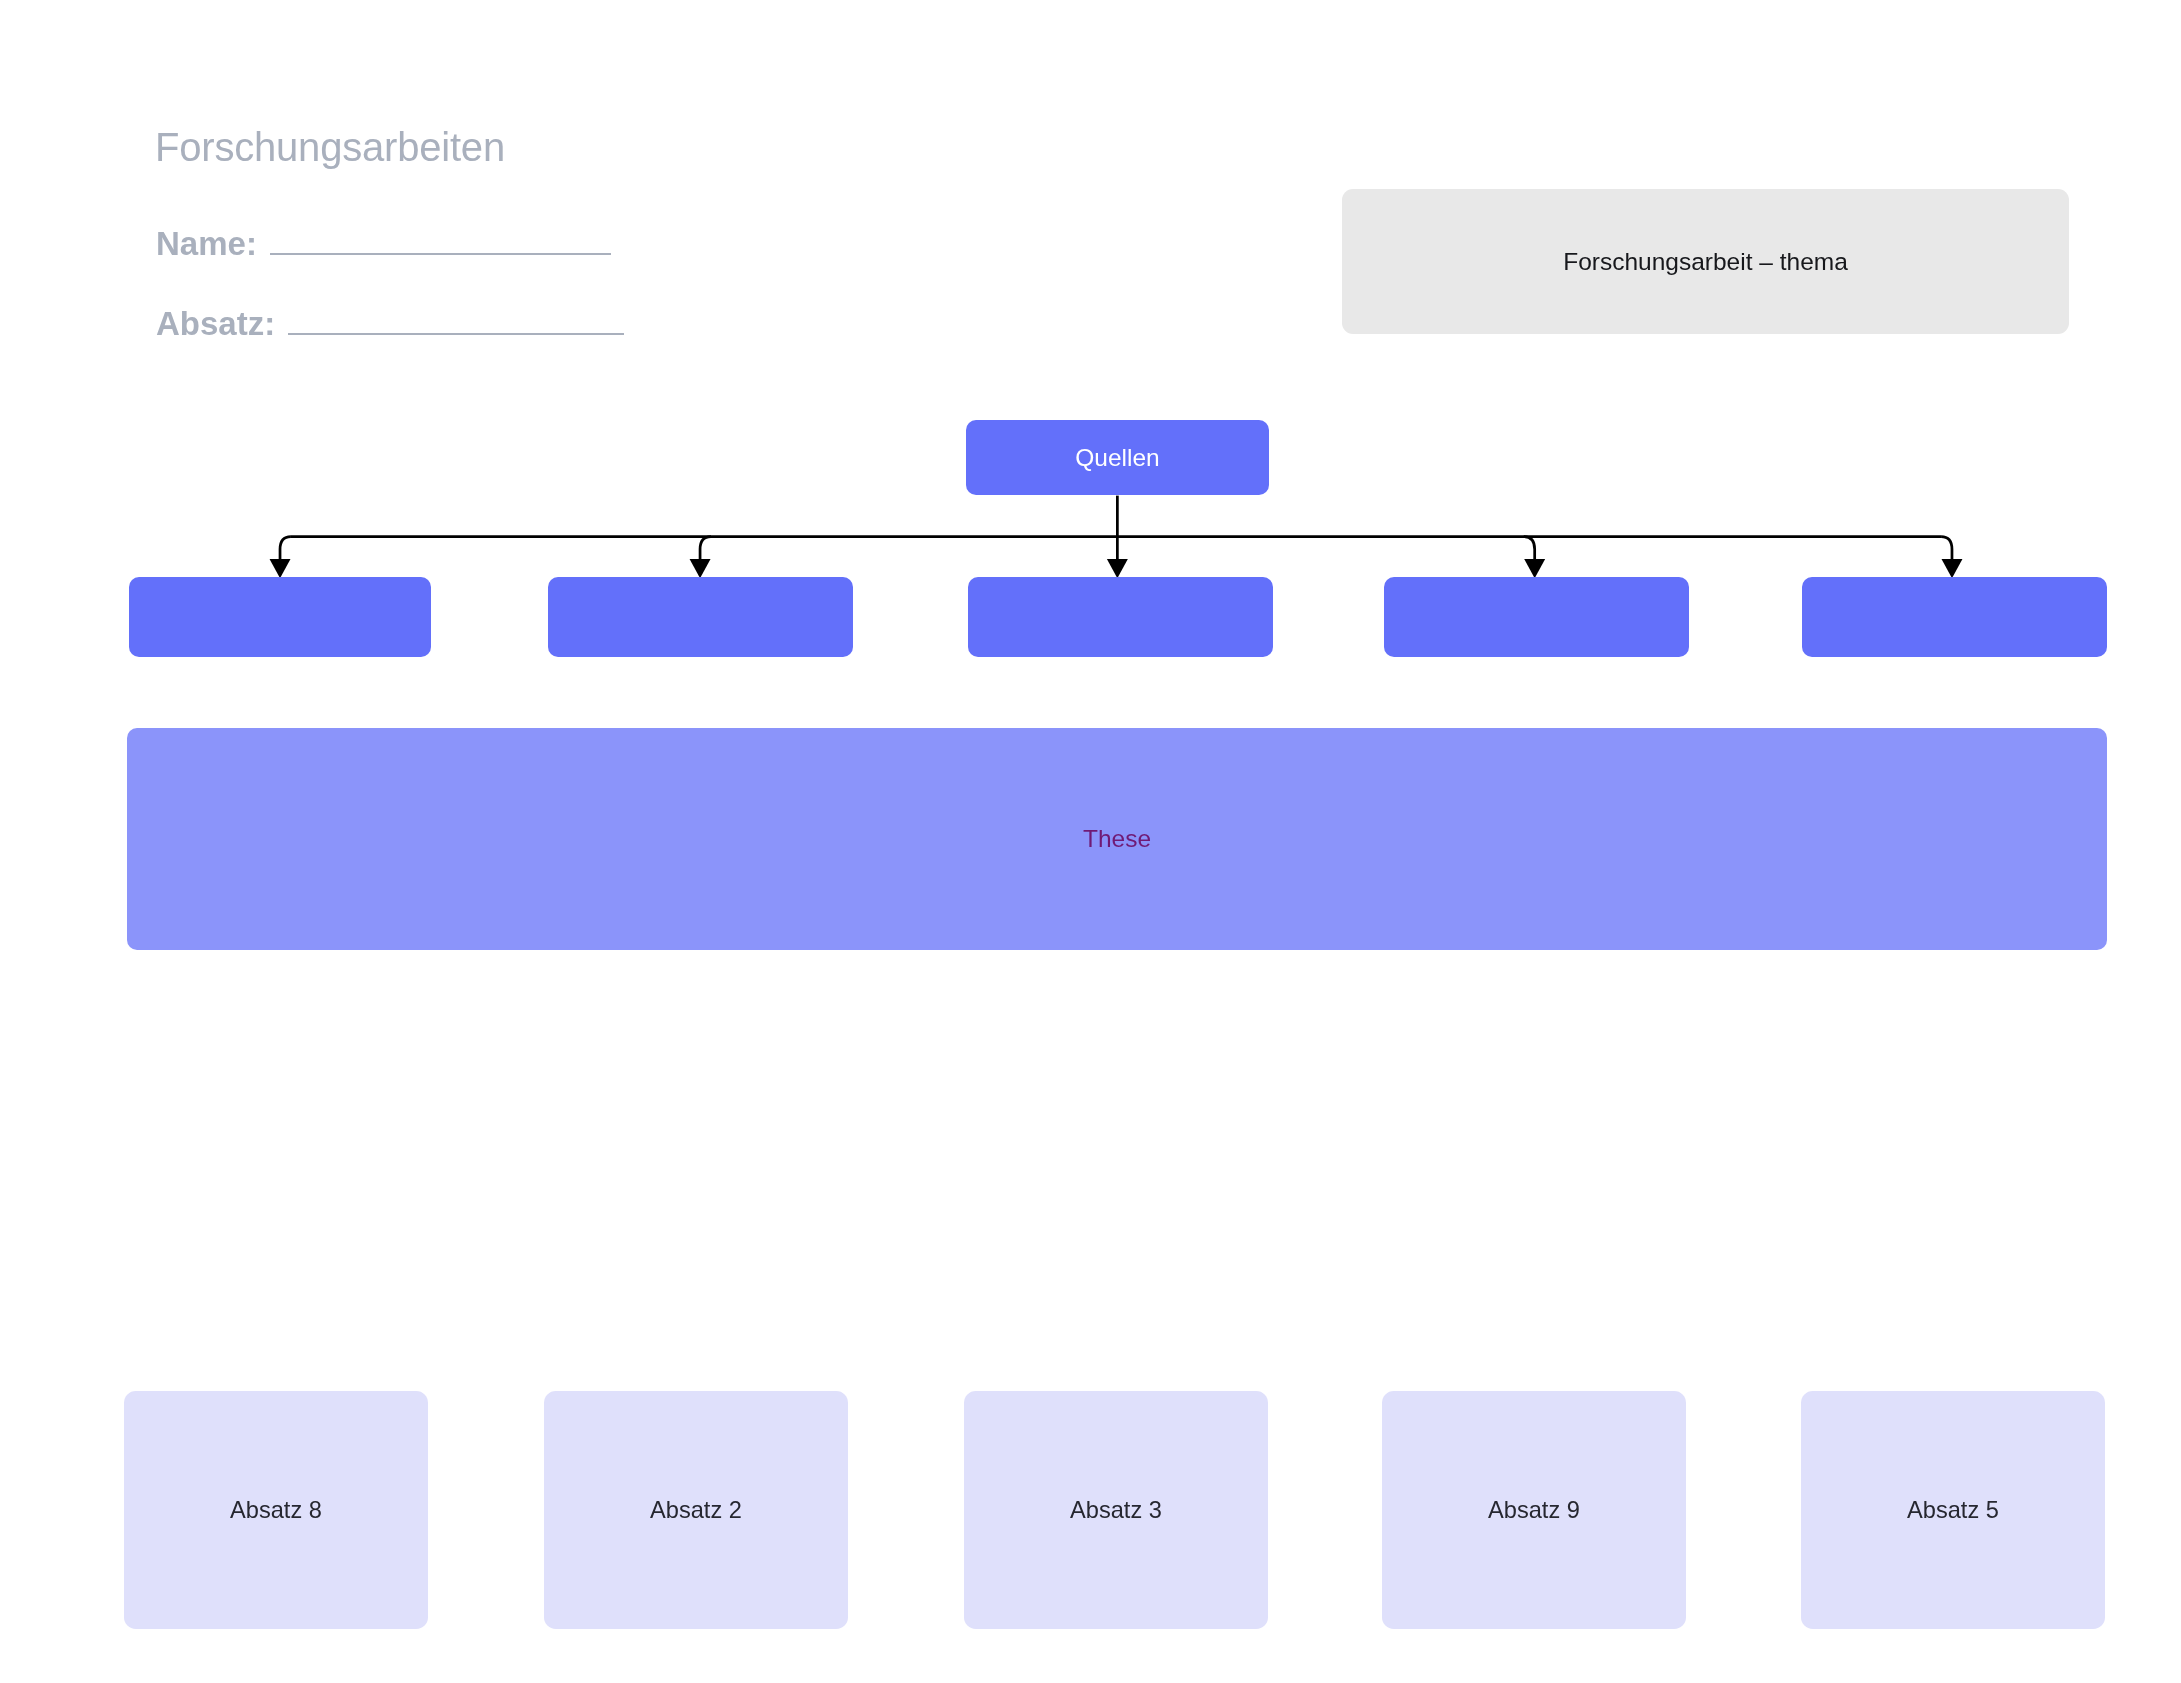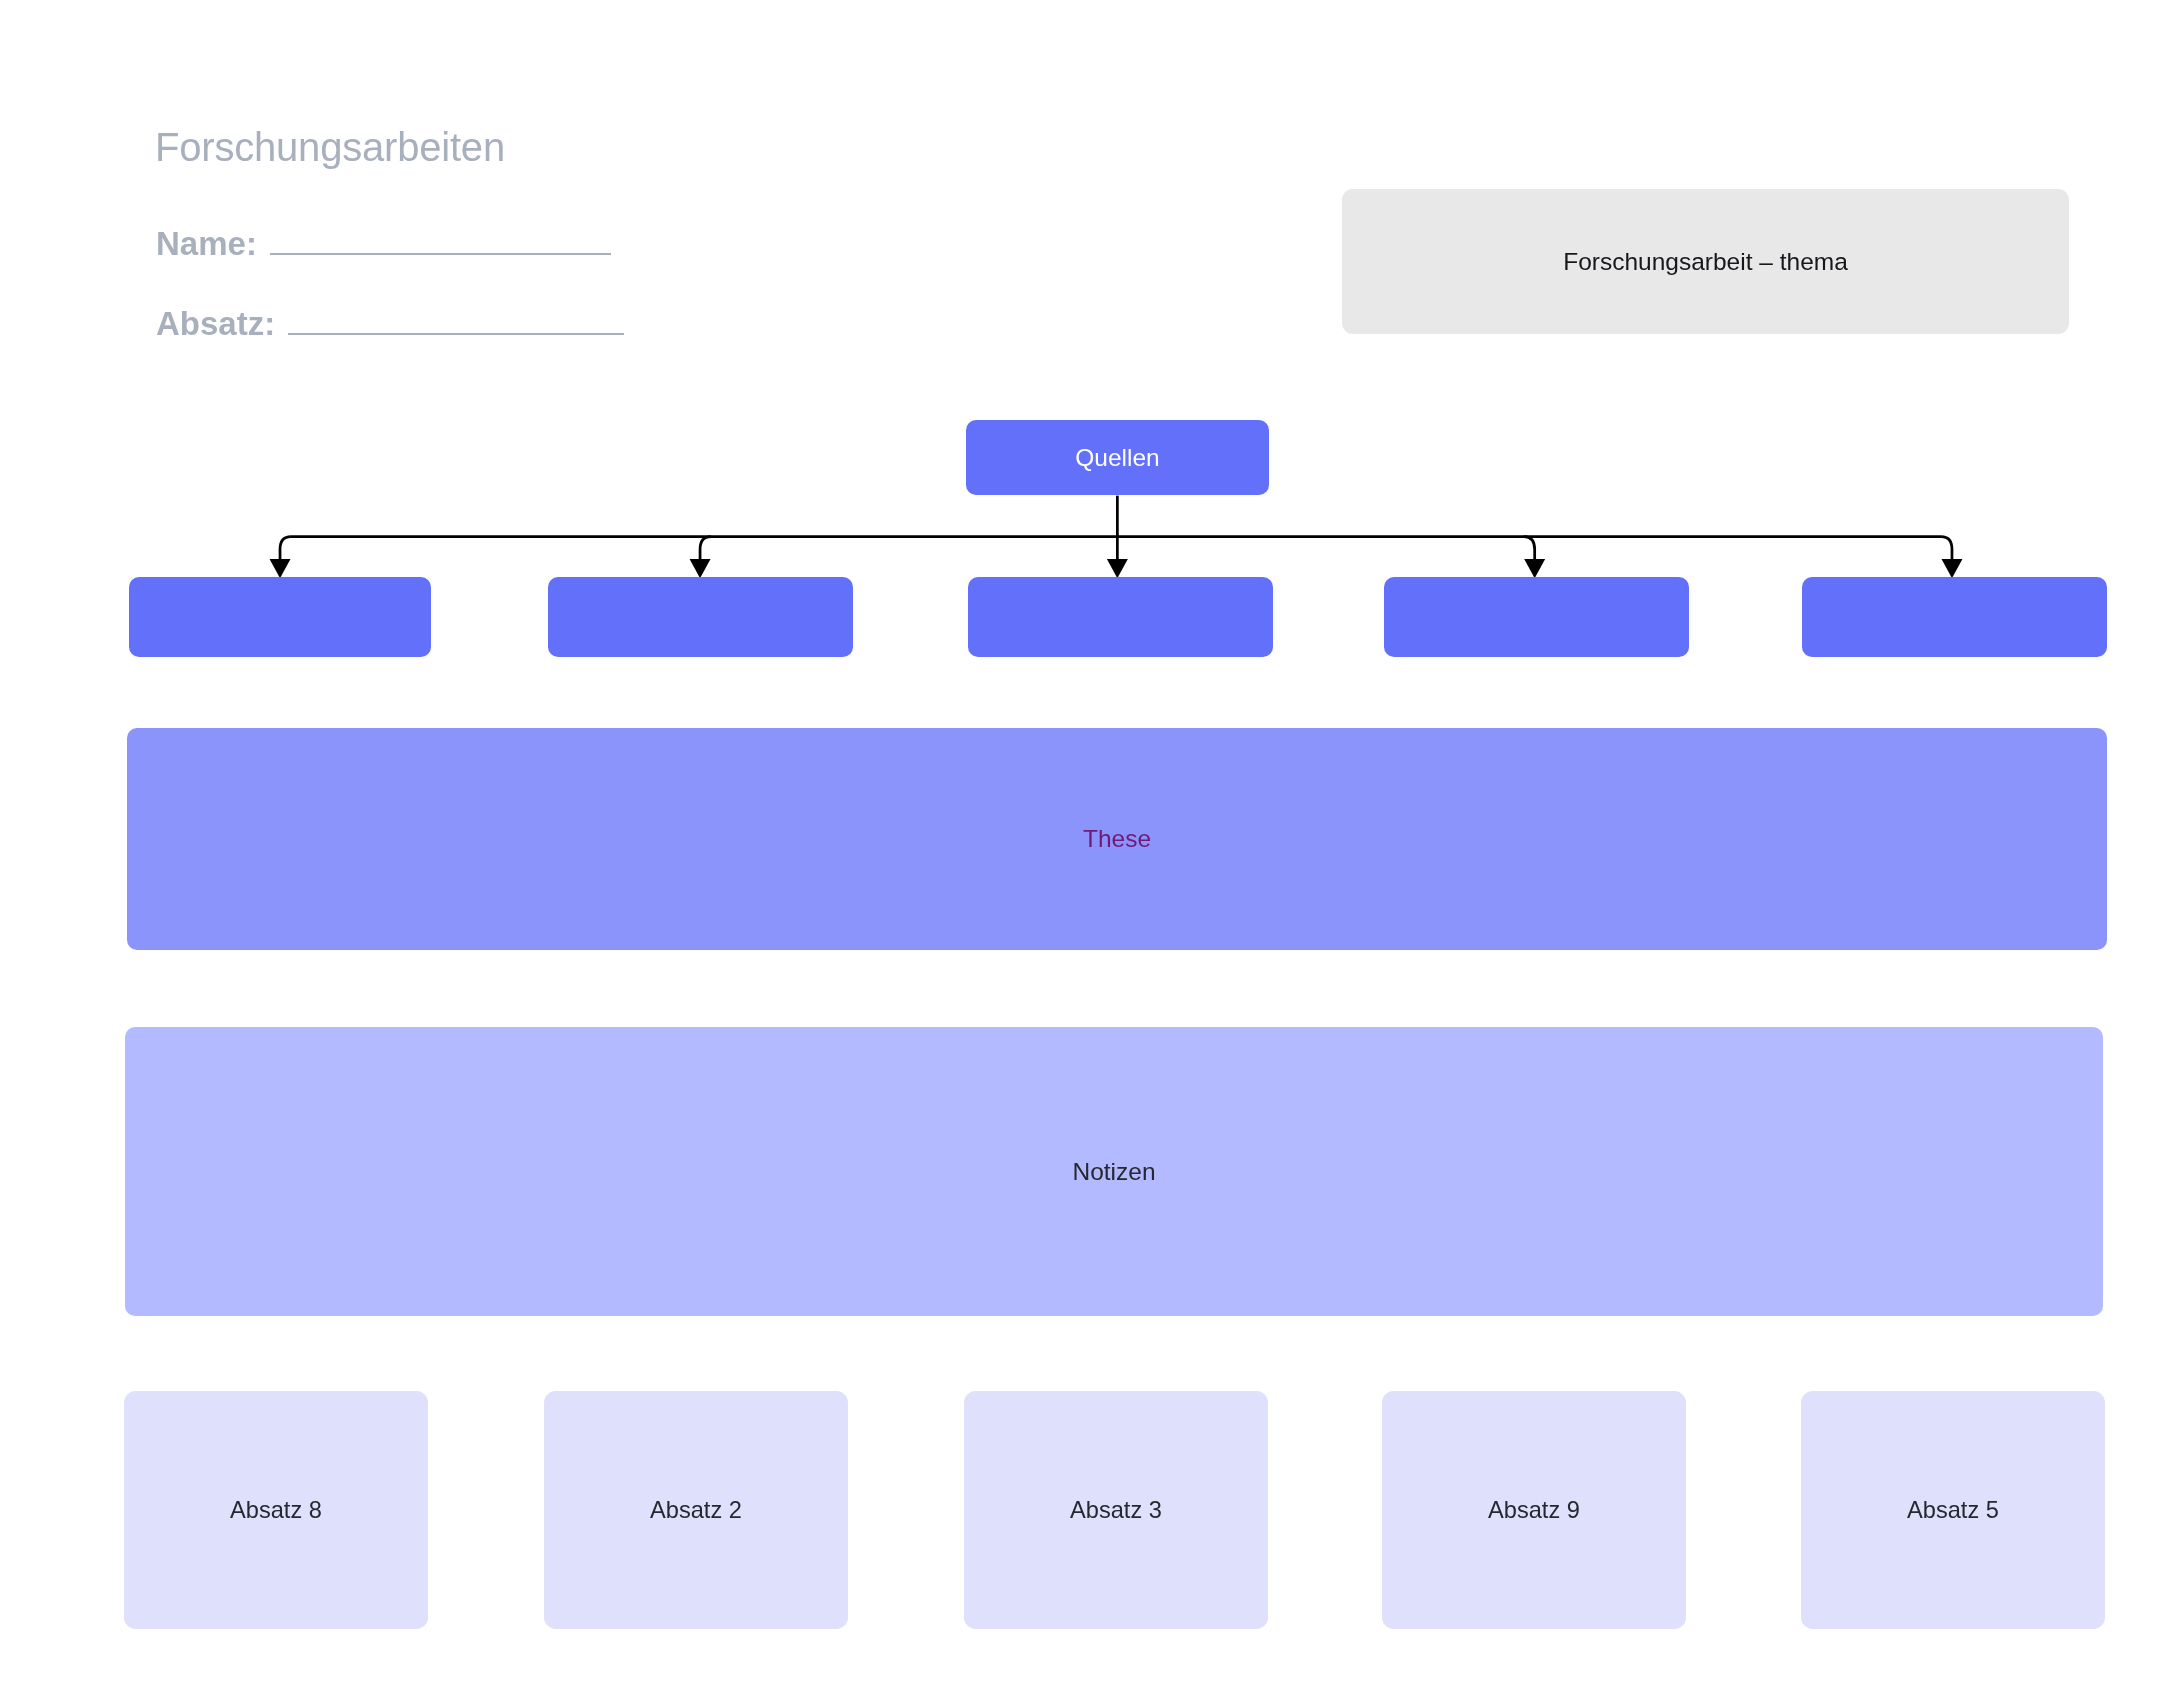--- a/index.html
+++ b/index.html
@@ -195,21 +195,20 @@
   <div class="node node-root">Quellen</div>
 
   <div class="node node-source s1"></div>
   <div class="node node-source s2"></div>
   <div class="node node-source s3"></div>
   <div class="node node-source s4"></div>
   <div class="node node-source s5"></div>
 
   <div class="node node-thesis">These</div>
 
-  <div class="node node-notes">Notizen</div>
 
   <div class="node node-para p1">Absatz 8</div>
   <div class="node node-para p2">Absatz 2</div>
   <div class="node node-para p3">Absatz 3</div>
   <div class="node node-para p4">Absatz 9</div>
   <div class="node node-para p5">Absatz 5</div>
 
 </div>
 
 

